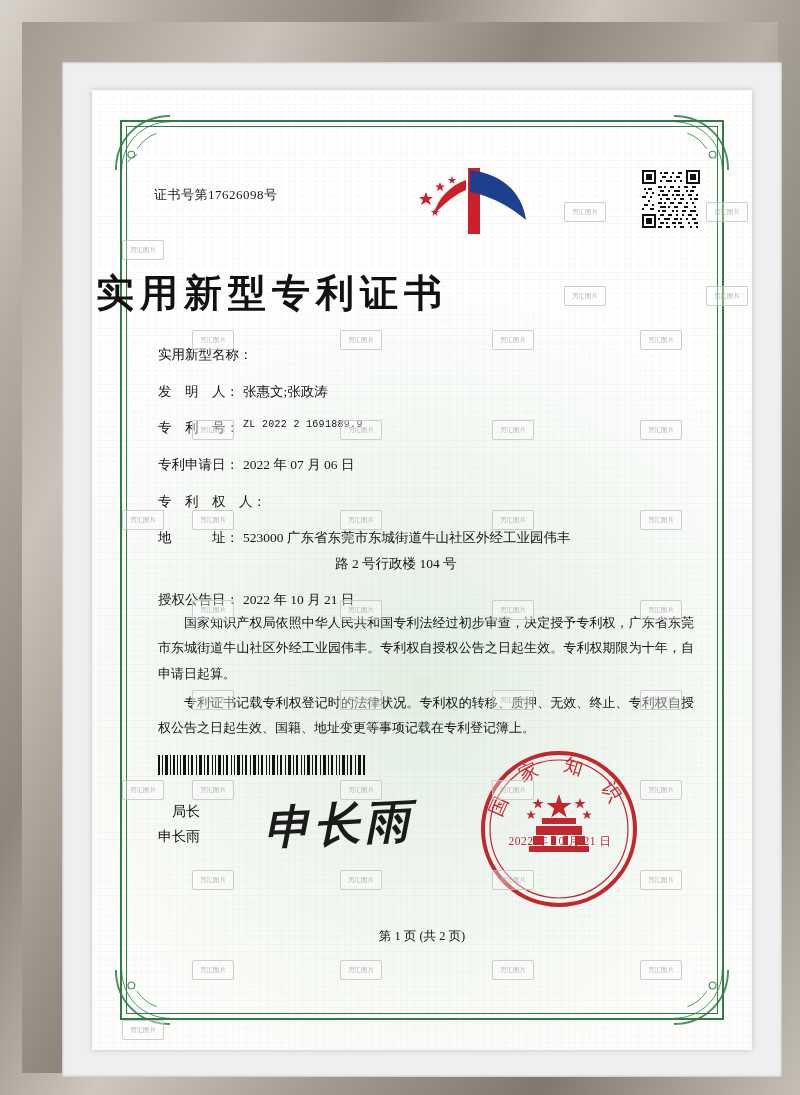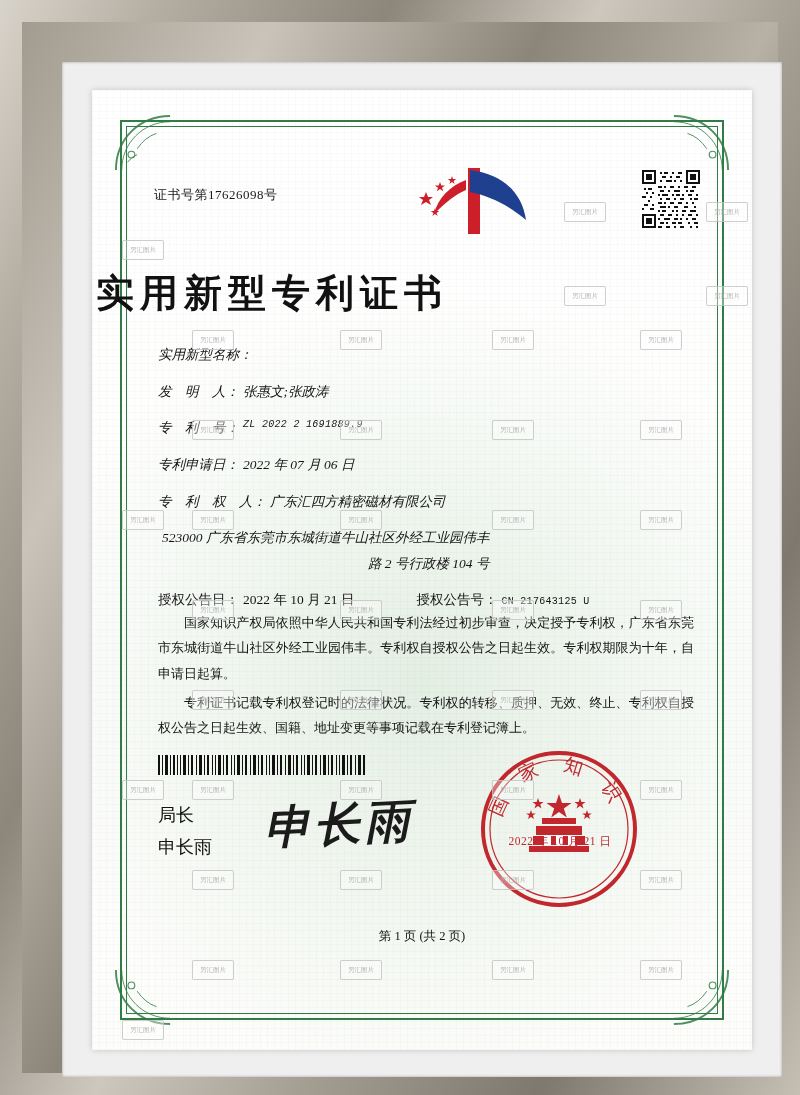--- a/index.html
+++ b/index.html
@@ -77,37 +77,37 @@
     position:absolute;right:52px;top:80px;width:58px;height:58px;
   }
   .title{
     position:absolute;left:4px;right:0;top:178px;text-align:left;
     font-size:38px;letter-spacing:6px;font-weight:bold;color:#111;
     font-family:"Liberation Serif", serif;
   }
 
   
   .fields{position:absolute;left:66px;top:252px;width:540px;font-size:13.5px;color:#141414;line-height:1.9;}
-  .row{display:flex;margin-bottom:11px;font-style:italic;}
+  .row{display:flex;margin-bottom:11px;}
   .lbl{white-space:pre;}
   .val{margin-left:4px;}
   .row-inline{display:flex;justify-content:flex-start;margin-bottom:11px;text-align:right;}
   .row-inline .pair2{margin-left:62px;}
-  .addr-2{margin-left:92px;display:block;text-align:right;}
+  .addr-2{margin-left:92px;display:block;}
   .mono{font-family:"Liberation Mono", monospace;font-size:10px;letter-spacing:.3px;}
 
   
   .paras{position:absolute;left:66px;top:520px;width:536px;font-size:13px;line-height:1.95;color:#141414;text-align:justify;}
   .paras p{margin:0 0 4px 0;text-indent:2em;}
 
   
   .barcode{position:absolute;left:66px;top:665px;width:210px;height:20px;}
 
   
-  .sig-label{position:absolute;left:66px;top:710px;font-size:18px;line-height:1.75;color:#111;}
+  .sig-label{position:absolute;left:66px;top:710px;font-size:14px;line-height:1.75;color:#111;text-align:right;}
   .sig-hand{
     position:absolute;left:172px;top:704px;font-size:46px;color:#1b1b1b;
     font-family:"Liberation Serif", serif;font-style:italic;font-weight:bold;
     letter-spacing:4px;transform:rotate(-3deg);
   }
   
   .seal{position:absolute;left:386px;top:658px;width:162px;height:162px;}
   .seal-date{
     position:absolute;left:398px;top:744px;width:140px;text-align:center;
     font-size:11.5px;color:#c1272d;letter-spacing:.5px;
@@ -296,34 +296,31 @@
             <div class="row">
               <span class="lbl">专　利　号：</span>
               <span class="val mono">ZL 2022 2 1691889.9</span>
             </div>
             <div class="row">
               <span class="lbl">专利申请日：</span>
               <span class="val">2022 年 07 月 06 日</span>
             </div>
             <div class="row">
               <span class="lbl">专　利　权　人：</span>
-              <span class="val">广东汇四方精密磁材有限公司</span>
-            </div>
-            <div class="row">
+            </div>
+            <div class="row">
+              <span class="lbl">地　　　址：</span>
               <span class="val">
                 <span>523000  广东省东莞市东城街道牛山社区外经工业园伟丰</span>
                 <span class="addr-2">路 2 号行政楼 104 号</span>
               </span>
             </div>
             <div class="row-inline">
               <span>
                 <span class="lbl">授权公告日：</span><span class="val">2022 年 10 月 21 日</span>
-              </span>
-              <span class="pair2">
-                <span class="lbl">授权公告号：</span><span class="val mono">CN 217643125 U</span>
               </span>
             </div>
           </div>
 
           <div class="paras">
             <p>国家知识产权局依照中华人民共和国专利法经过初步审查，决定授予专利权，广东省东莞市东城街道牛山社区外经工业园伟丰。专利权自授权公告之日起生效。专利权期限为十年，自申请日起算。</p>
             <p>专利证书记载专利权登记时的法律状况。专利权的转移、质押、无效、终止、专利权自授权公告之日起生效、国籍、地址变更等事项记载在专利登记簿上。</p>
           </div>
 
           <svg class="barcode" viewBox="0 0 210 20" shape-rendering="crispEdges">

